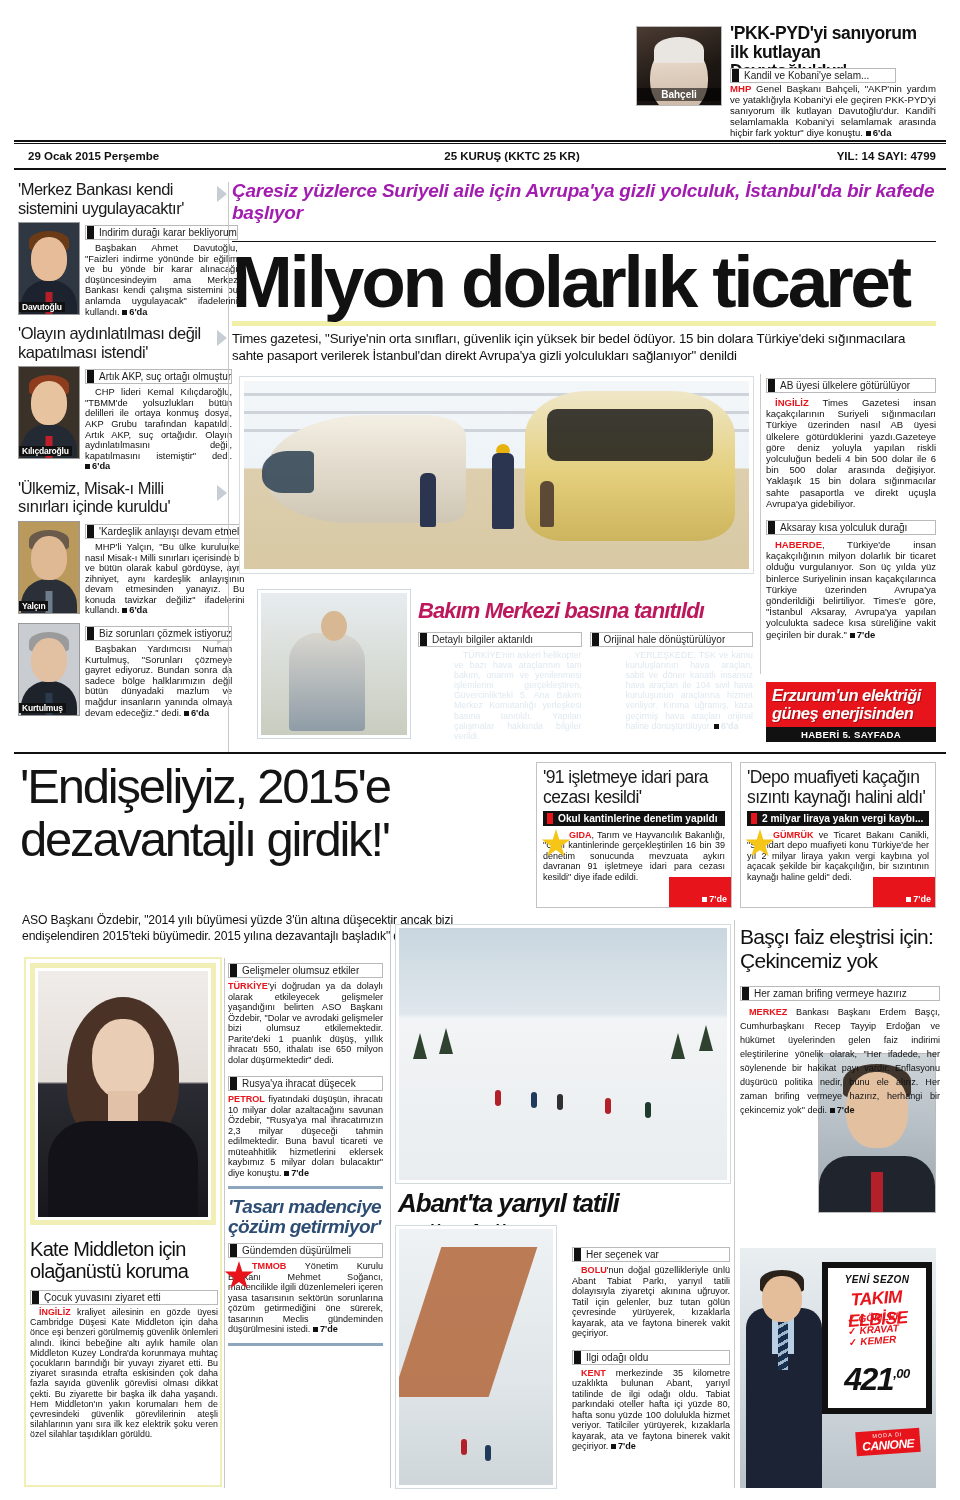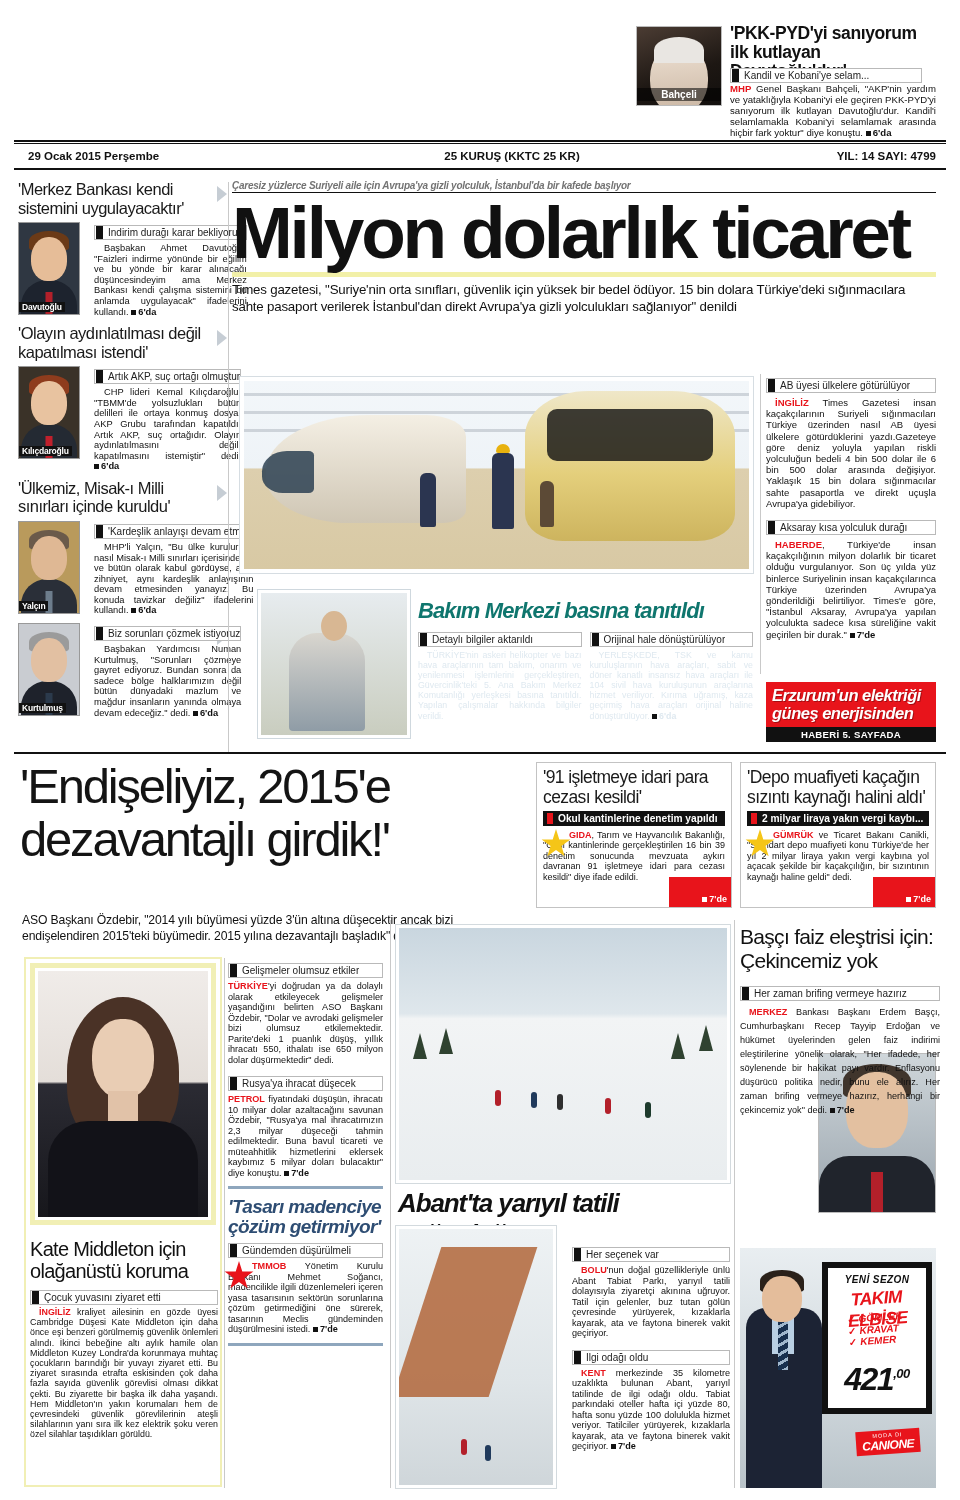--- a/index.html
+++ b/index.html
@@ -61,42 +61,42 @@
   
   .sidecol { position:absolute; left:18px; top:180px; width:205px; }
   .side-item { margin-bottom:7px; position:relative; }
   .side-head { font-size:16.5px; line-height:18.5px; letter-spacing:-.5px; color:#1a1a1a;
                padding-right:12px; }
   .side-arrow { position:absolute; right:-4px; top:6px; width:0;height:0;
                 border-top:8px solid transparent; border-bottom:8px solid transparent;
                 border-left:10px solid #c6cdd4; }
   .side-body { display:flex; margin-top:5px; }
   .side-photo { flex:0 0 62px; height:93px; border:1px solid #999; position:relative;
-                overflow:hidden; background:#2a2a33; margin-right:14px; }
+                overflow:hidden; background:#2a2a33; margin-right:5px; }
   .pf-bg { position:absolute; inset:0; }
   .pf-face { position:absolute; left:50%; top:14px; transform:translateX(-50%);
              width:36px;height:44px; border-radius:48% 48% 45% 45%; }
   .pf-hair { position:absolute; left:50%; top:8px; transform:translateX(-50%);
              width:40px; height:20px; border-radius:50% 50% 18% 18%; }
   .pf-body { position:absolute; left:50%; bottom:0; transform:translateX(-50%);
              width:56px; height:34px; border-radius:26px 26px 0 0; }
   .pf-tie { position:absolute; left:50%; bottom:0; transform:translateX(-50%);
             width:7px; height:22px; }
   .pf-name { position:absolute; left:0; bottom:2px; padding:0 3px; font-size:8.5px;
              font-weight:bold; color:#fff; background:#111; letter-spacing:-.2px; }
   .side-text { flex:1; }
   .side-para { font-size:9.3px; line-height:10.6px; text-align:justify; margin-top:3px;
                text-indent:10px; }
   .pg { font-weight:bold; white-space:nowrap; }
   .sq-s { display:inline-block; width:5px; height:5px; background:#111; margin-right:2px; }
 
   
   .lead-wrap { position:absolute; left:232px; top:180px; width:704px; }
-  .lead-kicker { color:#737373; font-weight:bold; font-style:italic; font-size:10px;
-                 border-bottom:1.5px solid #111; padding-bottom:1px; letter-spacing:-.25px; }
+  .lead-kicker { color:#a21caf; font-weight:bold; font-style:italic; font-size:19px;
+                 border-bottom:1.5px solid #111; padding-bottom:17px; letter-spacing:-.25px; }
   .lead-head { font-size:73px; font-weight:bold; letter-spacing:-3.2px; line-height:76px;
                margin-top:2px; color:#111; }
   .lead-yellow { height:5px; background:#f2f0a8; margin-top:1px; }
   .lead-sub { font-size:13.3px; line-height:17px; margin-top:4px; letter-spacing:-.2px; }
 
   
   .photo-main { position:absolute; left:240px; top:377px; width:513px; height:196px;
                 border:4px solid #fff; box-shadow:0 0 0 1px #d6dde2; overflow:hidden;
                 background:#dbe9f2; }
   .hangar-bg { position:absolute; inset:0;
@@ -119,25 +119,25 @@
                border:3px solid #fff; box-shadow:0 0 0 1px #cfd8de; overflow:hidden;
                background:linear-gradient(180deg,#e7ecef,#c9cdbf); }
   .ps-man { position:absolute; left:28px; top:40px; width:76px; height:98px;
             background:linear-gradient(180deg,#d9d6cf,#8f9ca6); border-radius:28px 28px 4px 4px; }
   .ps-head { position:absolute; left:50%; top:18px; transform:translateX(-50%);
             width:26px; height:30px; border-radius:50%; background:#d8b793; }
 
   
   .capblock { position:absolute; left:418px; top:598px; width:335px; }
   .cap-head { font-size:22px; font-weight:bold; font-style:italic; letter-spacing:-.9px;
-              color:#0f766e; }
+              color:#be185d; }
   .cap-cols { display:flex; gap:8px; margin-top:5px; }
   .cap-col { flex:1; }
   .cap-txt { font-size:8.8px; line-height:10.1px; text-align:justify; margin-top:3px;
-             text-indent:9px; color:#dfe9f0; }
+             text-indent:9px; color:#dfe9f0;margin-left:36px; }
 
   
   .rail { position:absolute; left:766px; top:375px; width:170px; }
   .rail-para { font-size:9.5px; line-height:11.2px; text-align:justify; margin-top:4px;
                text-indent:9px; }
   .rail-para .lead { color:#e8141b; font-weight:bold; }
   .erz { position:absolute; left:766px; top:682px; width:170px; }
   .erz-red { background:#e8141b; color:#fff; font-weight:bold; font-size:16.5px;
              line-height:18px; padding:4px 6px 5px; font-style:italic; letter-spacing:-.5px;
              text-shadow:1px 1px 0 rgba(0,0,0,.3); }
@@ -276,21 +276,21 @@
 
 <div class="page">
 
 
   <div class="topbox">
     <div class="topbox-photo">
       <div class="face"></div>
       <div class="topbox-cap">Bahçeli</div>
     </div>
     <div class="topbox-head">'PKK-PYD'yi sanıyorum ilk kutlayan Davutoğlu'dur'</div>
-    <div style="position:absolute;left:94px;top:39px;width:192px;">
+    <div style="position:absolute;left:94px;top:39px;width:166px;">
       <div class="kicker">
         <span class="sq"></span>
         <span class="kt">Kandil ve Kobani'ye selam...</span>
       </div>
     </div>
     <div class="topbox-body">
       <span class="lead">MHP</span><span> Genel Başkanı Bahçeli, "AKP'nin yardım ve yataklığıyla Kobani'yi ele geçiren PKK-PYD'yi sanıyorum ilk kutlayan Davutoğlu'dur. Kandil'i selamlamakla Kobani'yi selamlamak arasında hiçbir fark yoktur" diye konuştu.</span>
       <span class="pg"><span class="sq-s"></span><span>6'da</span></span>
     </div>
   </div>

